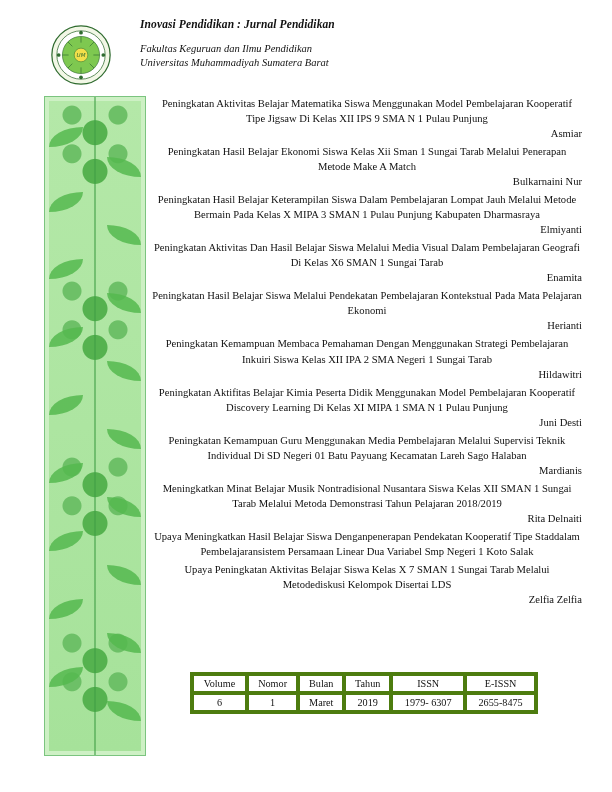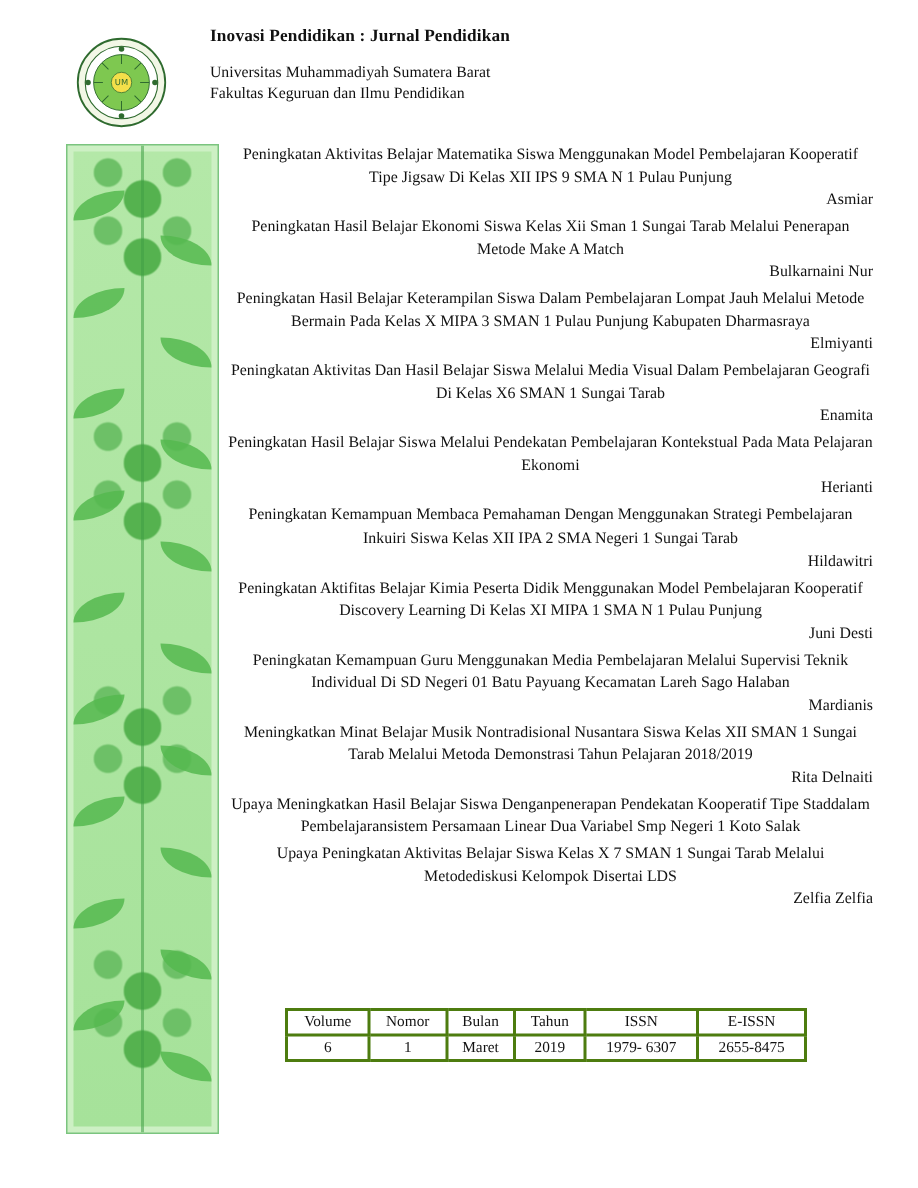--- a/index.html
+++ b/index.html
@@ -16,20 +16,21 @@
     overflow: hidden;
   }
 
   
   .header {
     position: absolute;
     top: 18px;
     left: 40px;
     width: 540px;
     height: 70px;
+    font-style: italic;
   }
   .logo {
     position: absolute;
     left: 10px;
     top: 6px;
     width: 62px;
     height: 62px;
   }
   .header-text {
     position: absolute;
@@ -121,21 +122,21 @@
   
   .vol-table {
     position: absolute;
     left: 190px;
     top: 672px;
     width: 348px;
     border-collapse: collapse;
     font-size: 10.2px;
   }
   .vol-table td, .vol-table th {
-    border: 2px solid #4d7c0f;
+    border: 4px solid #4d7c0f;
     padding: 2px 4px;
     text-align: center;
     font-weight: normal;
   }
   .vol-table tbody td { }
 </style>
 </head>
 <body>
 
 <div class="header">
@@ -155,22 +156,22 @@
         <circle cx="50" cy="14" r="3"></circle>
           <circle cx="86" cy="50" r="3"></circle>
         <circle cx="50" cy="86" r="3"></circle>
           <circle cx="14" cy="50" r="3"></circle>
       </g>
       <text x="50" y="53" font-size="9" text-anchor="middle" fill="#2f6b2f" font-family="DejaVu Sans, sans-serif">UM</text>
     </svg>
   </div>
   <div class="header-text">
     <div class="journal-title">Inovasi Pendidikan : Jurnal Pendidikan</div>
+    <div class="affil">Fakultas Keguruan dan Ilmu Pendidikan</div>
     <div class="affil">Universitas Muhammadiyah Sumatera Barat</div>
-    <div class="affil">Fakultas Keguruan dan Ilmu Pendidikan</div>
   </div>
 </div>
 
 <div class="ornament">
   <div class="orn-inner"></div>
   <div class="orn-vine"></div>
   <div class="orn-leaves">
     <div class="leaf l" style="top:30px"></div>
       <div class="leaf r" style="top:60px"></div>
     <div class="leaf l" style="top:95px"></div>

